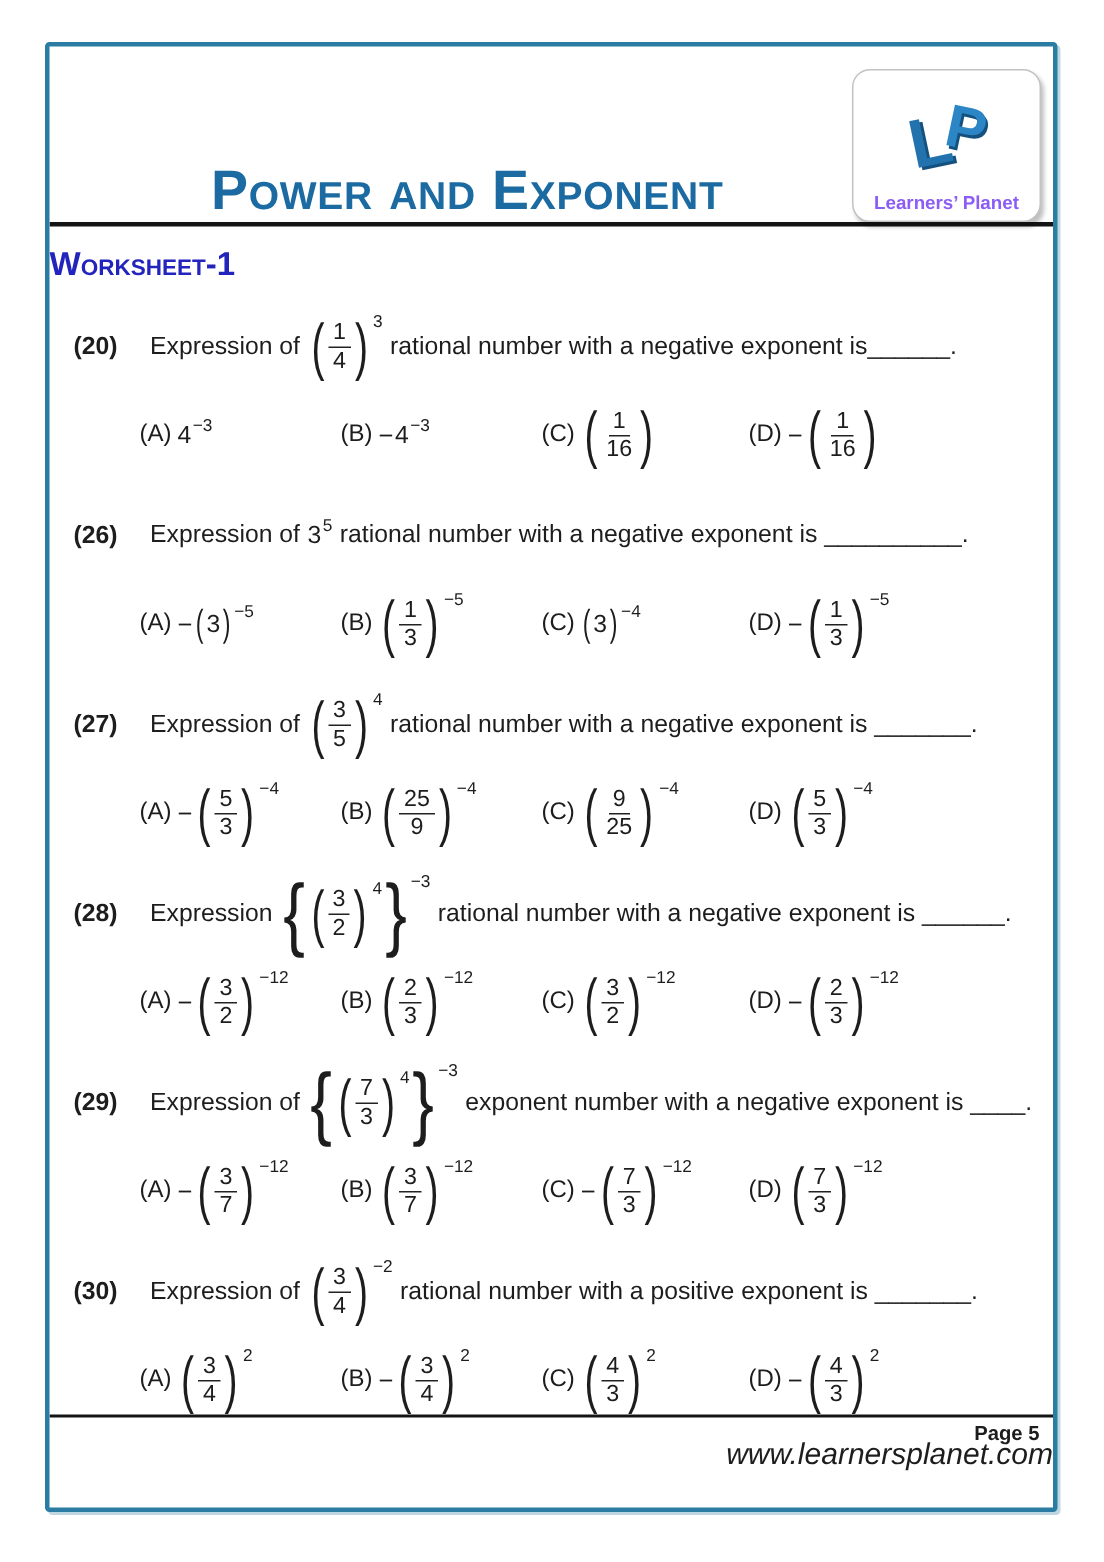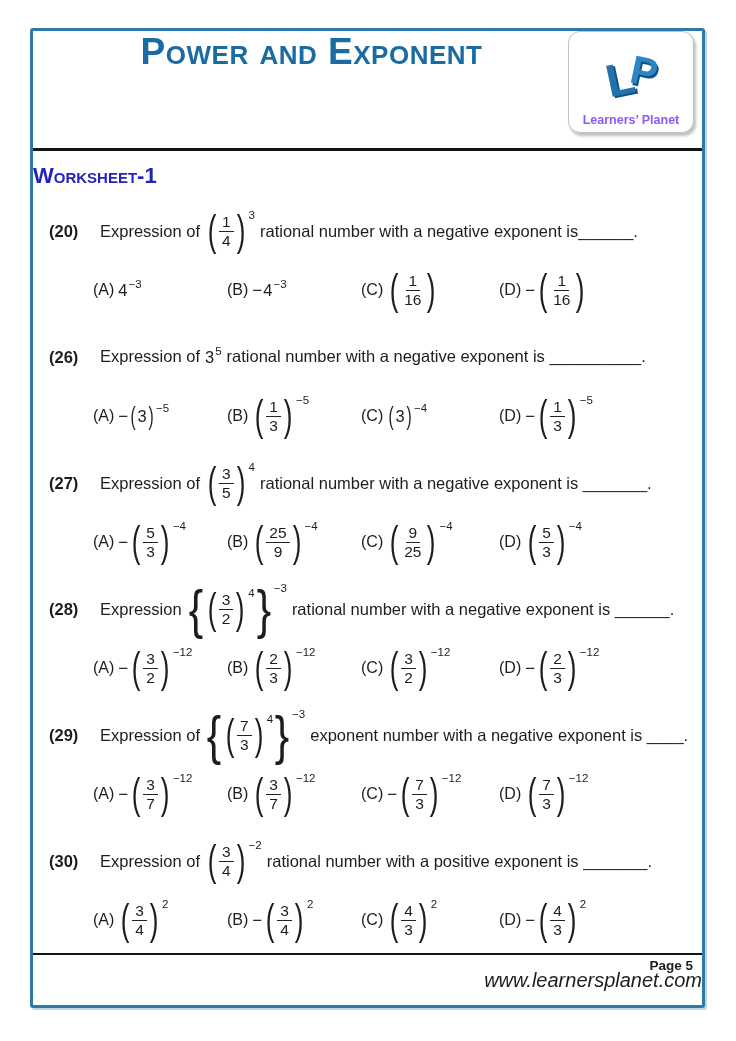--- a/index.html
+++ b/index.html
@@ -2,21 +2,21 @@
 <html><head>
 <meta charset="utf-8">
 <style>
   html,body{margin:0;padding:0;background:#ffffff;}
   body{width:736px;height:1041px;position:relative;overflow:hidden;
        font-family:"Liberation Sans",sans-serif;color:#1d1d1d;}
   .sheet{position:absolute;left:30px;top:28px;width:675px;height:980px;
          border:3px solid #2b7ca3;border-radius:3px;background:#fff;
          box-sizing:border-box;box-shadow:2px 2px 0 rgba(43,124,163,.3);overflow:hidden;}
   
-  .header{display:flex;align-items:flex-start;height:120px;border-bottom:3px solid #141414;
+  .header{display:flex;align-items:flex-end;height:120px;border-bottom:3px solid #141414;
           padding:0 8px 0 22px;box-sizing:border-box;}
   .title{flex:1;text-align:center;font-variant:small-caps;font-weight:bold;
          font-size:37px;color:#1b6ba2;letter-spacing:.5px;}
   .logo{width:126px;height:102px;background:#fff;border:1px solid #c2c2c2;border-radius:12px;
         box-shadow:2px 3px 3px rgba(0,0,0,.25);display:flex;flex-direction:column;
         align-items:center;justify-content:flex-end;padding-bottom:5px;box-sizing:border-box;
         position:relative;z-index:2;flex:none;}
   .lp-mark{height:64px;display:flex;align-items:center;justify-content:center;margin-bottom:2px;}
   .lp-l{font-size:46px;font-weight:800;color:#2272ae;display:inline-block;
         transform:rotate(-12deg);text-shadow:2px 2px 0 #14517e;}
@@ -46,21 +46,21 @@
          transform:scaleX(.62);letter-spacing:0;}
   .paren.sm{font-size:25px;line-height:23px;}
   .frac{display:inline-flex;flex-direction:column;align-items:center;font-size:15.5px;
         line-height:1.15;font-weight:500;}
   .num{padding:0 3px;border-bottom:1.4px solid #222;}
   .den{padding:0 3px;}
   .mbase{font-size:16.5px;line-height:19px;}
   .bgroup{display:inline-flex;align-items:center;}
   .brace{display:inline-block;font-size:54px;font-weight:300;line-height:48px;transform:scaleX(.8);}
   
-  .footer{position:absolute;left:0;right:0;bottom:4px;height:46px;border-top:2.5px solid #141414;}
+  .footer{position:absolute;left:0;right:0;bottom:14px;height:46px;border-top:2.5px solid #141414;}
   .page{position:absolute;right:9px;top:3px;font-weight:bold;font-size:13.5px;}
   .site{text-align:right;font-style:italic;font-size:20px;margin-top:14px;}
 </style>
 </head>
 <body>
 
 <div class="sheet">
 
   <div class="header">
     <div class="title">Power and Exponent</div>

